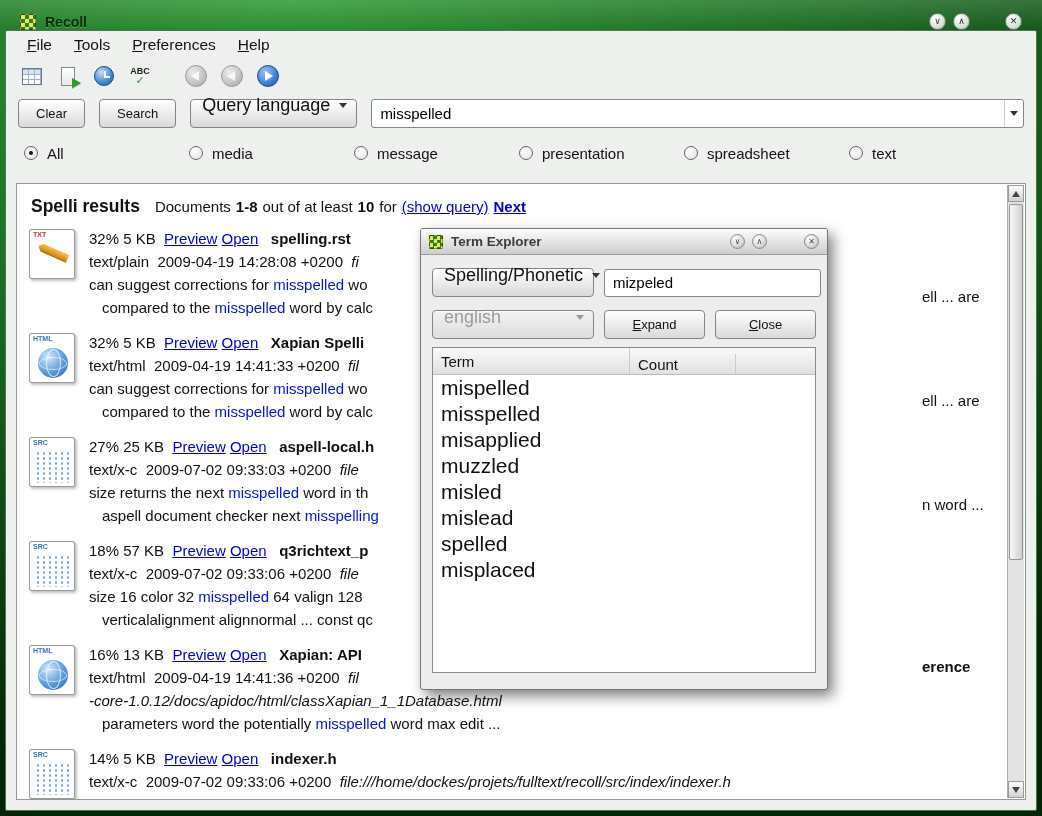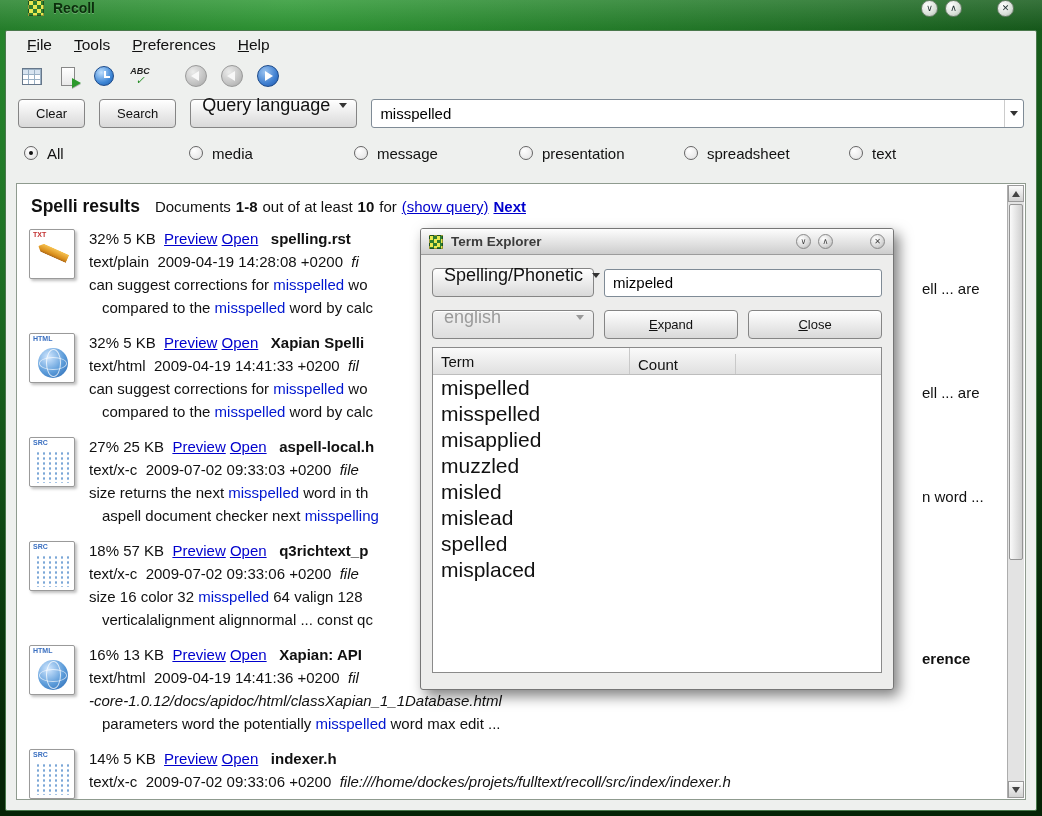--- a/index.html
+++ b/index.html
@@ -4,21 +4,21 @@
 <style>
   * { box-sizing: border-box; }
   html, body { margin:0; padding:0; width:1042px; height:816px; overflow:hidden;
     font-family:"Liberation Sans", sans-serif; font-size:15px; color:#111; }
 
   .desktop { position:absolute; inset:0;
     background: radial-gradient(130% 95% at 28% 0%, #2f9a35 0%, #1e7024 40%, #0d4211 75%, #052406 100%); }
 
   
   .titlebar { position:absolute; top:0; left:0; right:0; height:30px; display:flex;
-    align-items:flex-start; padding:0 28px; gap:9px;
+    align-items:flex-end; padding:0 20px; gap:9px;
     background: linear-gradient(rgba(255,255,255,.14), rgba(0,0,0,.05)); }
   .wtitle { font-weight:bold; font-size:14px; color:#0b2e0c; text-shadow:0 1px 0 rgba(255,255,255,.25); }
   .wbtns { margin-left:auto; display:flex; align-items:center; gap:7px; }
   .wbtn { width:17px; height:17px; border-radius:50%;
     background: radial-gradient(circle at 35% 30%, #ffffff, #d9e0d9 60%, #a9b6a9);
     border:1px solid #6d806d; display:flex; align-items:center; justify-content:center;
     font-size:9px; line-height:9px; color:#233; cursor:pointer; }
   .wbtn.close { margin-left:28px; }
 
   .logo { width:16px; height:16px; display:inline-block; border:1px solid rgba(0,0,0,.35);
@@ -26,21 +26,21 @@
     background-size:8px 8px; }
   .logo.small { width:14px; height:14px; background-size:7px 7px; }
 
   
   .win-body { position:absolute; top:30px; left:5px; right:5px; bottom:5px;
     background:#eef0ee; border:1px solid #49784c; border-radius:2px; }
 
   .menubar { height:28px; display:flex; align-items:center; padding-left:10px; }
   .mitem { padding:4px 11px; font-size:15.5px; cursor:default; }
 
-  .toolbar { height:34px; display:flex; align-items:center; padding-left:12px; gap:8px;font-style:italic; }
+  .toolbar { height:34px; display:flex; align-items:center; padding-left:12px; gap:8px; }
   .tb-btn { width:28px; height:28px; display:flex; flex-direction:column; align-items:center;
     justify-content:center; border-radius:3px; position:relative; cursor:pointer; }
   .tb-btn.dis { opacity:.8; cursor:default; }
   .tb-sep { width:12px; }
   .ic-table { width:20px; height:17px; border:1px solid #66778a;
     background:
       repeating-linear-gradient(90deg, transparent 0 5px, #9ab0c4 5px 6px),
       repeating-linear-gradient(0deg, transparent 0 4px, #9ab0c4 4px 5px),
       linear-gradient(#d8e4f0 0 5px, #ffffff 5px); }
   .ic-doc { width:14px; height:19px; background:linear-gradient(#ffffff,#e8e8e8); border:1px solid #888; }
@@ -112,36 +112,36 @@
   .globe::after { content:''; position:absolute; left:1px; right:1px; top:9px; height:11px;
     border:1px solid rgba(255,255,255,.65); border-radius:50%; }
   .dots { position:absolute; left:5px; top:13px; width:36px; height:32px;
     background-image:radial-gradient(#7ba7d7 1.2px, transparent 1.5px); background-size:6px 5px; }
 
   .rline { position:relative; height:23px; line-height:23px; white-space:pre; font-size:15px; }
   .rline.ind { padding-left:13px; }
   .rtitle { font-weight:bold; }
   .hl { color:#0016d0; }
   .it, .ipath { font-style:italic; }
-  .rfrag { position:absolute; left:833px; top:4px; white-space:pre; }
+  .rfrag { position:absolute; left:833px; top:12px; white-space:pre; }
   .rfrag.bold { font-weight:bold; }
 
   
   .vscroll { position:absolute; top:1px; right:1px; bottom:1px; width:17px; background:#e3e3e3;
     border-left:1px solid #adadad; }
   .sbtn { position:absolute; left:0; right:0; height:17px; background:linear-gradient(#fbfbfb,#d2d2d2);
     border:1px solid #9a9a9a; display:flex; align-items:center; justify-content:center; cursor:pointer; }
   .sbtn.up { top:0; } .sbtn.down { bottom:0; }
   .tri-u { width:0; height:0; border-left:4px solid transparent; border-right:4px solid transparent; border-bottom:6px solid #444; }
   .tri-d { width:0; height:0; border-left:4px solid transparent; border-right:4px solid transparent; border-top:6px solid #444; }
   .sthumb { position:absolute; left:1px; right:1px; top:19px; height:58%;
     background:linear-gradient(90deg,#fafafa,#cfcfcf); border:1px solid #949494; border-radius:2px; cursor:grab; }
 
   
-  .dialog { position:absolute; left:420px; top:228px; width:474px; height:462px; z-index:10;
+  .dialog { position:absolute; left:420px; top:228px; width:408px; height:462px; z-index:10;
     background:#ededec; border:1px solid #767676; border-radius:3px;
     box-shadow:5px 6px 14px rgba(0,0,0,.5); }
   .dtitlebar { height:26px; display:flex; align-items:center; gap:8px; padding:0 8px;
     background:linear-gradient(#fdfdfd,#cdcdcd); border-bottom:1px solid #9c9c9c;
     border-radius:2px 2px 0 0; }
   .dtitle { font-weight:bold; font-size:13.5px; color:#3c3c3c; }
   .dbtn { width:15px; height:15px; border-radius:50%;
     background:radial-gradient(circle at 35% 30%, #ffffff, #d8d8d8 60%, #ababab);
     border:1px solid #8a8a8a; display:flex; align-items:center; justify-content:center;
     font-size:8px; line-height:8px; color:#444; cursor:pointer; }

